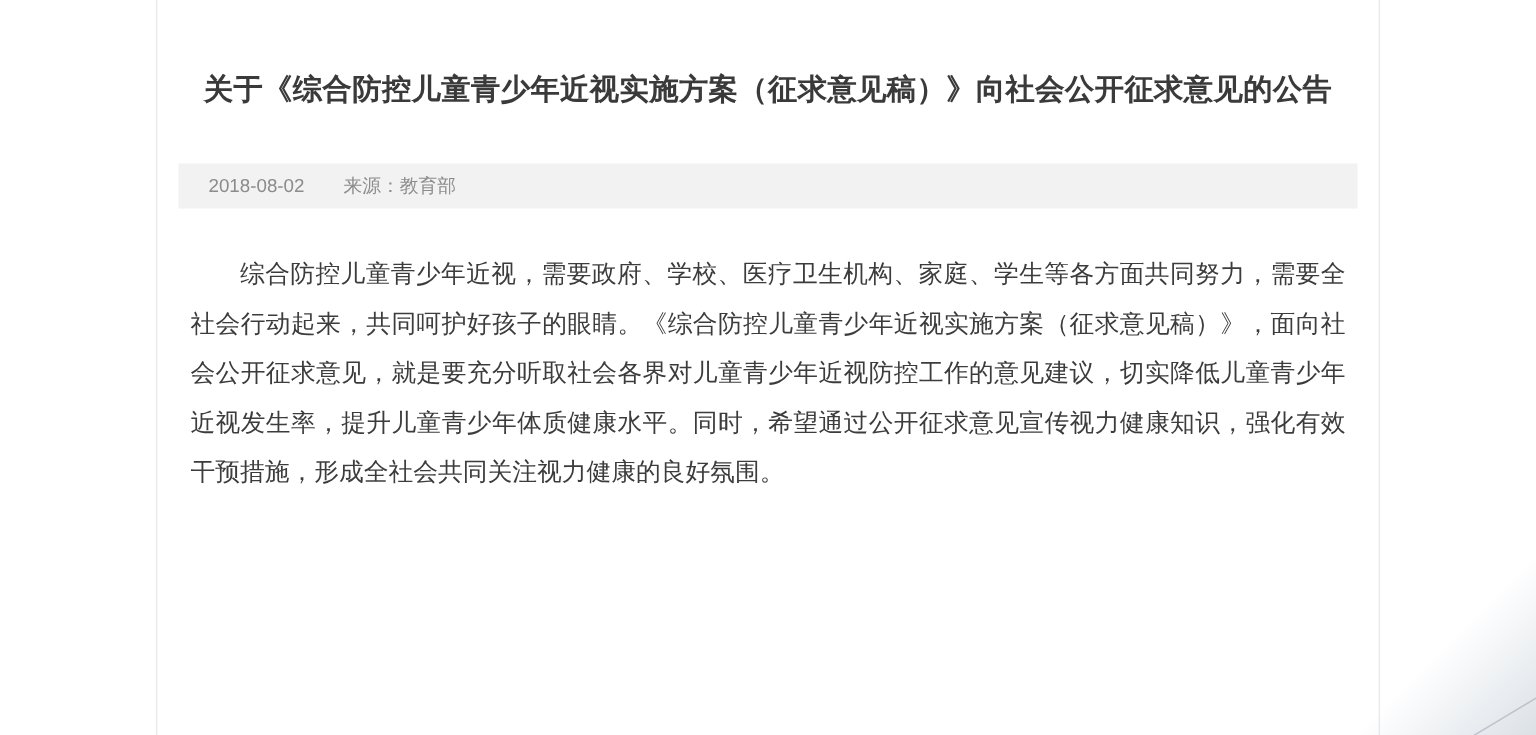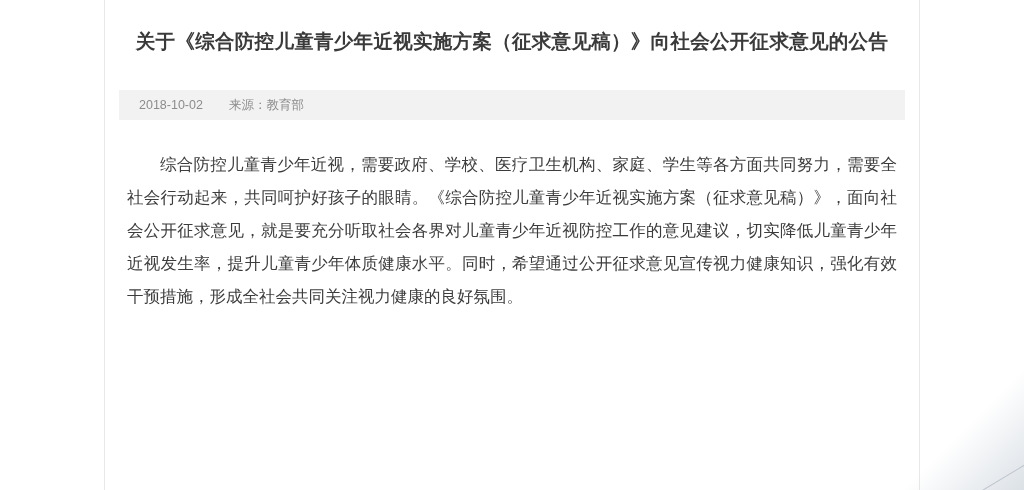--- a/index.html
+++ b/index.html
@@ -37,21 +37,21 @@
   .content {
     position: absolute;
     left: 105px;
     right: 105px;
     top: 0;
     bottom: 0;
     background: #ffffff;
   }
 
   .title-area {
-    padding: 14px 22px 18px 22px;
+    padding: 33px 22px 18px 22px;
   }
 
   .doc-title {
     font-size: 19.5px;
     font-weight: bold;
     color: #3a3a3a;
     text-align: center;
     line-height: 1.45;
     letter-spacing: 0.3px;
   }
@@ -117,21 +117,21 @@
   <div class="frame-left"></div>
   <div class="frame-right"></div>
 
   <div class="content">
 
     <div class="title-area">
       <h1 class="doc-title">关于《综合防控儿童青少年近视实施方案（征求意见稿）》向社会公开征求意见的公告</h1>
     </div>
 
     <div class="meta-bar">
-      <span class="meta-date">2018-10-02</span>
+      <span class="meta-date">2018-08-02</span>
       <span class="meta-source">来源：教育部</span>
     </div>
 
     <div class="body-area">
       <p class="para">综合防控儿童青少年近视，需要政府、学校、医疗卫生机构、家庭、学生等各方面共同努力，需要全社会行动起来，共同呵护好孩子的眼睛。《综合防控儿童青少年近视实施方案（征求意见稿）》，面向社会公开征求意见，就是要充分听取社会各界对儿童青少年近视防控工作的意见建议，切实降低儿童青少年近视发生率，提升儿童青少年体质健康水平。同时，希望通过公开征求意见宣传视力健康知识，强化有效干预措施，形成全社会共同关注视力健康的良好氛围。</p>
     </div>
 
   </div>
 
   <div class="corner-shade"></div>

